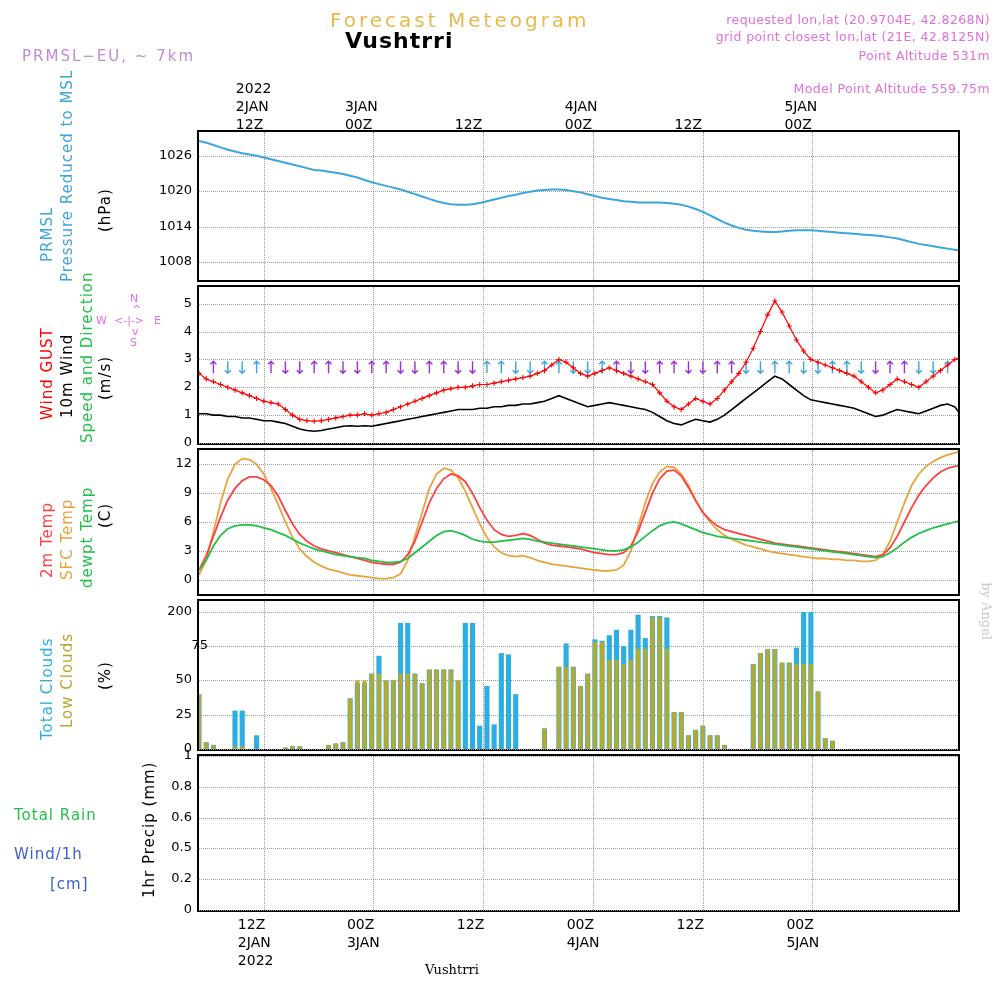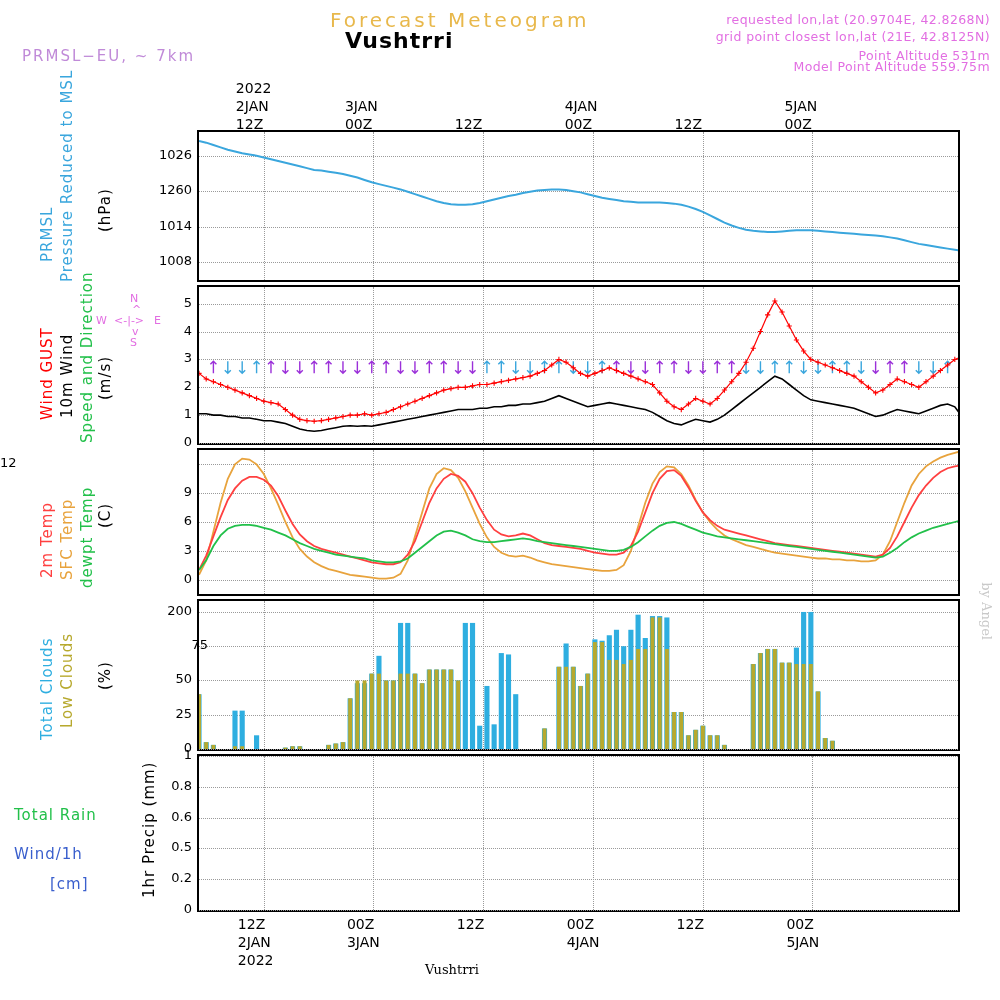--- a/index.html
+++ b/index.html
@@ -2,21 +2,21 @@
 <html><head>
 <meta charset="utf-8">
 <style>
   html,body{margin:0;padding:0;background:#ffffff;}
   body{width:1000px;height:1000px;position:relative;font-family:"DejaVu Sans",sans-serif;overflow:hidden;}
   .abs{position:absolute;}
   .hdr-title{left:345px;top:28px;font-size:22px;font-weight:bold;color:#000;letter-spacing:1px;font-family:"DejaVu Sans",sans-serif;}
   .hdr-fm{left:330px;top:8px;font-size:20px;color:#e8b84b;letter-spacing:3px;}
   .hdr-model{left:22px;top:47px;font-size:15px;color:#c08ad8;letter-spacing:2px;}
   .hdr-right{right:10px;font-size:12.5px;color:#e26ee2;text-align:right;letter-spacing:.4px;}
-  .r1{top:12px;} .r2{top:29px;} .r3{top:48px;} .r4{top:59px;}
+  .r1{top:12px;} .r2{top:29px;} .r3{top:48px;} .r4{top:81px;}
   .panel{position:absolute;left:197px;border:2px solid #000;background:#fff;box-sizing:border-box;}
   .gridv{position:absolute;top:0;bottom:0;width:0;border-left:1px dotted #9a9a9a;}
   .gridh{position:absolute;left:0;right:0;height:0;border-top:1px dotted #9a9a9a;}
   .ylab{position:absolute;right:4px;font-size:13px;color:#000;text-align:right;transform:translateY(-50%);white-space:nowrap;}
   .vtxt{position:absolute;transform-origin:0 0;white-space:nowrap;font-size:15px;letter-spacing:1px;}
   .toptick{position:absolute;font-size:14px;color:#000;font-family:"DejaVu Sans",sans-serif;}
   .btick{position:absolute;font-size:14px;color:#000;}
   .wm{position:absolute;right:6px;top:640px;font-size:13px;color:#c9c9c9;transform:rotate(90deg);transform-origin:right top;font-family:"DejaVu Serif",serif;}
   .ftitle{position:absolute;font-size:13px;color:#000;font-family:"DejaVu Serif",serif;}
   svg{display:block;}
@@ -462,42 +462,42 @@
     <div class="btick" style="left: 566.708px; top: 934px;">4JAN</div>
     <div class="btick" style="left: 676.58px; top: 916px;">12Z</div>
     <div class="btick" style="left: 786.452px; top: 916px;">00Z</div>
     <div class="btick" style="left: 786.452px; top: 934px;">5JAN</div>
   </div>
 
 <div class="ftitle" style="left:425px;top:962px;">Vushtrri</div>
 
 <div class="ylab" style="top: 260.24px; left: 0px; width: 192px; position: absolute; text-align: right;">1008</div>
 <div class="ylab" style="top: 224.72px; left: 0px; width: 192px; position: absolute; text-align: right;">1014</div>
-<div class="ylab" style="top: 189.2px; left: 0px; width: 192px; position: absolute; text-align: right;">1260</div>
+<div class="ylab" style="top: 189.2px; left: 0px; width: 192px; position: absolute; text-align: right;">1020</div>
 <div class="ylab" style="top: 153.68px; left: 0px; width: 192px; position: absolute; text-align: right;">1026</div>
 <div class="ylab" style="top: 441px; left: 0px; width: 192px; position: absolute; text-align: right;">0</div>
 <div class="ylab" style="top: 413.143px; left: 0px; width: 192px; position: absolute; text-align: right;">1</div>
 <div class="ylab" style="top: 385.286px; left: 0px; width: 192px; position: absolute; text-align: right;">2</div>
 <div class="ylab" style="top: 357.429px; left: 0px; width: 192px; position: absolute; text-align: right;">3</div>
 <div class="ylab" style="top: 329.571px; left: 0px; width: 192px; position: absolute; text-align: right;">4</div>
 <div class="ylab" style="top: 301.714px; left: 0px; width: 192px; position: absolute; text-align: right;">5</div>
 <div style="position: absolute; left: 88px; top: 292px; width: 100px; height: 60px; font-size: 11px; color: rgb(226, 110, 226);">
     <div style="position:absolute;left:42px;top:0;">N</div>
     <div style="position:absolute;left:42px;top:44px;">S</div>
     <div style="position:absolute;left:66px;top:22px;">E</div>
     <div style="position:absolute;left:8px;top:22px;">W</div>
     <div style="position:absolute;left:26px;top:22px;">&lt;-|-&gt;</div>
     <div style="position:absolute;left:44px;top:11px;">^</div>
     <div style="position:absolute;left:44px;top:33px;">v</div>
   </div>
 <div class="ylab" style="top: 577.6px; left: 0px; width: 192px; position: absolute; text-align: right;">0</div>
 <div class="ylab" style="top: 548.8px; left: 0px; width: 192px; position: absolute; text-align: right;">3</div>
 <div class="ylab" style="top: 520px; left: 0px; width: 192px; position: absolute; text-align: right;">6</div>
 <div class="ylab" style="top: 491.2px; left: 0px; width: 192px; position: absolute; text-align: right;">9</div>
-<div class="ylab" style="top: 462.4px; left: 0px; width: 192px; position: absolute; text-align: left;">12</div>
+<div class="ylab" style="top: 462.4px; left: 0px; width: 192px; position: absolute; text-align: right;">12</div>
 <div class="ylab" style="top: 747px; left: 0px; width: 192px; position: absolute; text-align: right;">0</div>
 <div class="ylab" style="top: 712.741px; left: 0px; width: 192px; position: absolute; text-align: right;">25</div>
 <div class="ylab" style="top: 678.481px; left: 0px; width: 192px; position: absolute; text-align: right;">50</div>
 <div class="ylab" style="top: 644.222px; left: 16px; width: 192px; position: absolute; text-align: right;">75</div>
 <div class="ylab" style="top: 609.963px; left: 0px; width: 192px; position: absolute; text-align: right;">200</div>
 <div class="ylab" style="top: 908px; left: 0px; width: 192px; position: absolute; text-align: right;">0</div>
 <div class="ylab" style="top: 877.2px; left: 0px; width: 192px; position: absolute; text-align: right;">0.2</div>
 <div class="ylab" style="top: 846.4px; left: 0px; width: 192px; position: absolute; text-align: right;">0.5</div>
 <div class="ylab" style="top: 815.6px; left: 0px; width: 192px; position: absolute; text-align: right;">0.6</div>
 <div class="ylab" style="top: 784.8px; left: 0px; width: 192px; position: absolute; text-align: right;">0.8</div>

